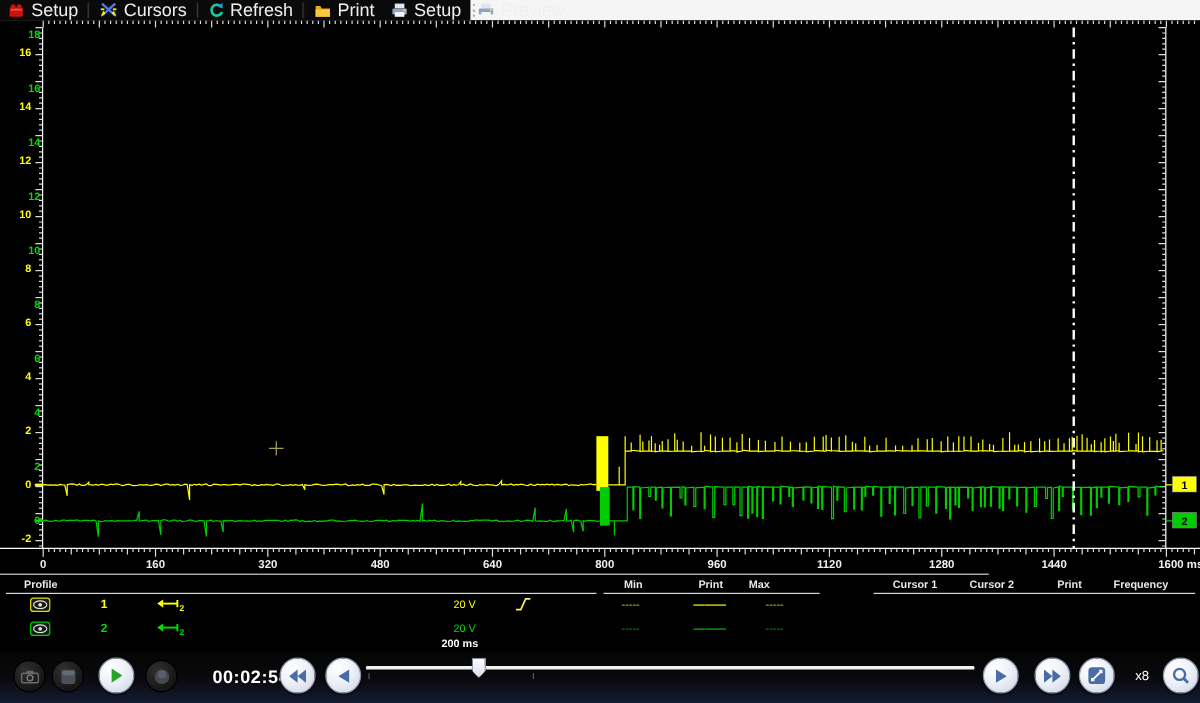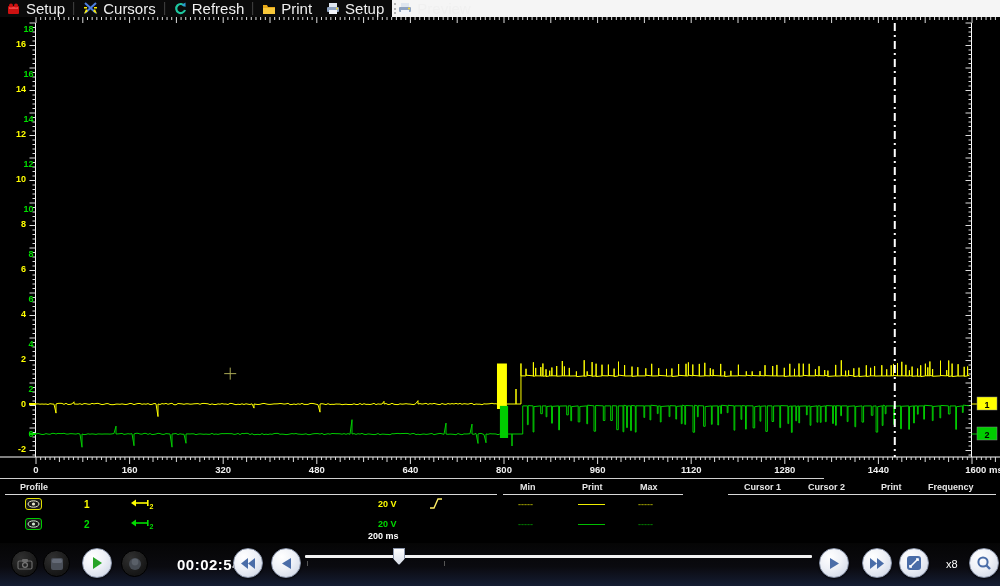--- a/index.html
+++ b/index.html
@@ -23,21 +23,21 @@
   #plot-svg { position:absolute; left:0; top:0; }
 
   
   #panel { left:0; top:478px; width:824px; height:65px; background:#000;
     border-top:1px solid #cfcfcf; color:#fff; }
   .hdr { position:absolute; top:3px; font-size:9px; font-weight:bold; color:#e8e8e8; white-space:nowrap; }
   .uline { position:absolute; top:15px; height:1px; background:#d8d8d8; }
   .ch-num { position:absolute; font-size:10px; font-weight:bold; }
   .eye-box { position:absolute; width:17px; height:12px; border-radius:3px;
     background:#181818; display:flex; align-items:center; justify-content:center; }
-  .rangev { position:absolute; font-size:9px; font-weight:bold;text-align:center; }
+  .rangev { position:absolute; font-size:9px; font-weight:normal;text-align:center; }
   .dashval { position:absolute; font-size:9px; font-weight:bold; letter-spacing:0px; }
   .dim { opacity:.55; }
 
   
   #transport { left:0; top:543px; width:1000px; height:43px;
     background:linear-gradient(#050505 0%, #0a0a0f 55%, #151d33 100%); }
   .cbtn { position:absolute; border-radius:50%; display:flex; align-items:center; justify-content:center; }
   .cbtn.light { width:30px; height:30px; top:5px;
     background:radial-gradient(circle at 35% 28%, #ffffff 0%, #eef1f7 45%, #c9d1e2 100%);
     border:1px solid #8d97ac; box-shadow:0 1px 2px rgba(0,0,0,.8); }
@@ -779,21 +779,21 @@
         <line x1="971.5" y1="417" x2="978" y2="417" stroke="#00cc00" stroke-width="1"></line>
         <rect x="977" y="410" width="20" height="13" fill="#00cc00" stroke="#888" stroke-width="0.5"></rect>
         <text x="987" y="420.5" fill="#000" font-size="9" font-weight="bold" text-anchor="middle" font-family="&quot;Liberation Sans&quot;, sans-serif">2</text>
       </svg>
   </div>
 
   <div id="panel" class="abs">
     <span class="hdr" style="left:20px">Profile</span>
     <span class="hdr" style="left:520px">Min</span>
     <span class="hdr" style="left:582px">Print</span>
-    <span class="hdr" style="left:640px">Max</span>
+    <span class="hdr" style="left:624px">Max</span>
     <span class="hdr" style="left:744px">Cursor 1</span>
     <span class="hdr" style="left:808px">Cursor 2</span>
     <span class="hdr" style="left:881px">Print</span>
     <span class="hdr" style="left:928px">Frequency</span>
     <div class="uline" style="left:5px;width:492px"></div>
     <div class="uline" style="left:503px;width:180px"></div>
     <div class="uline" style="left:728px;width:268px"></div>
 
     <div class="eye-box" style="left:25px;top:19px;border:1px solid #e0e000">
       <svg width="13" height="8" viewBox="0 0 13 8">

